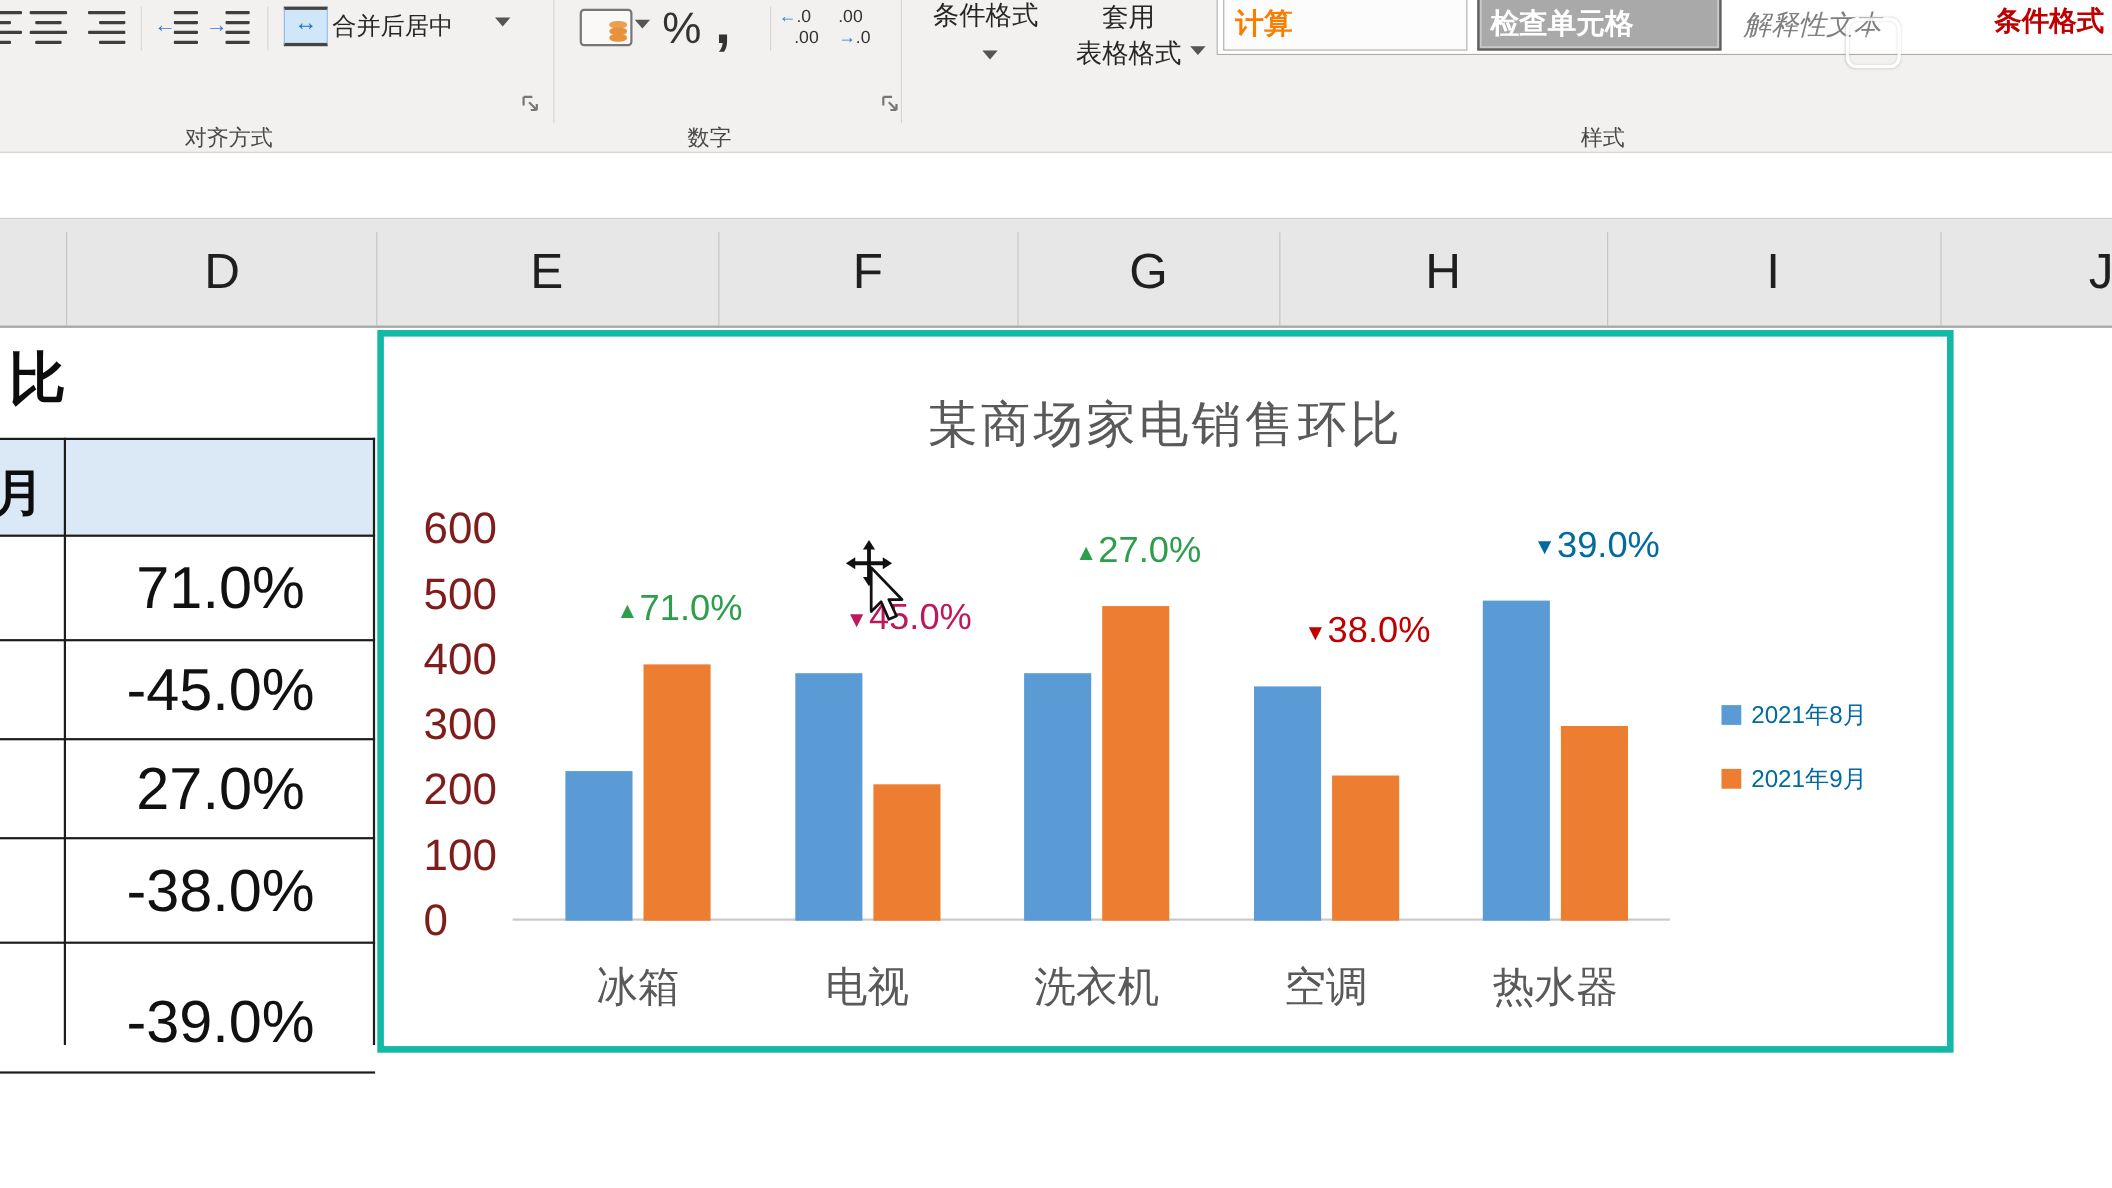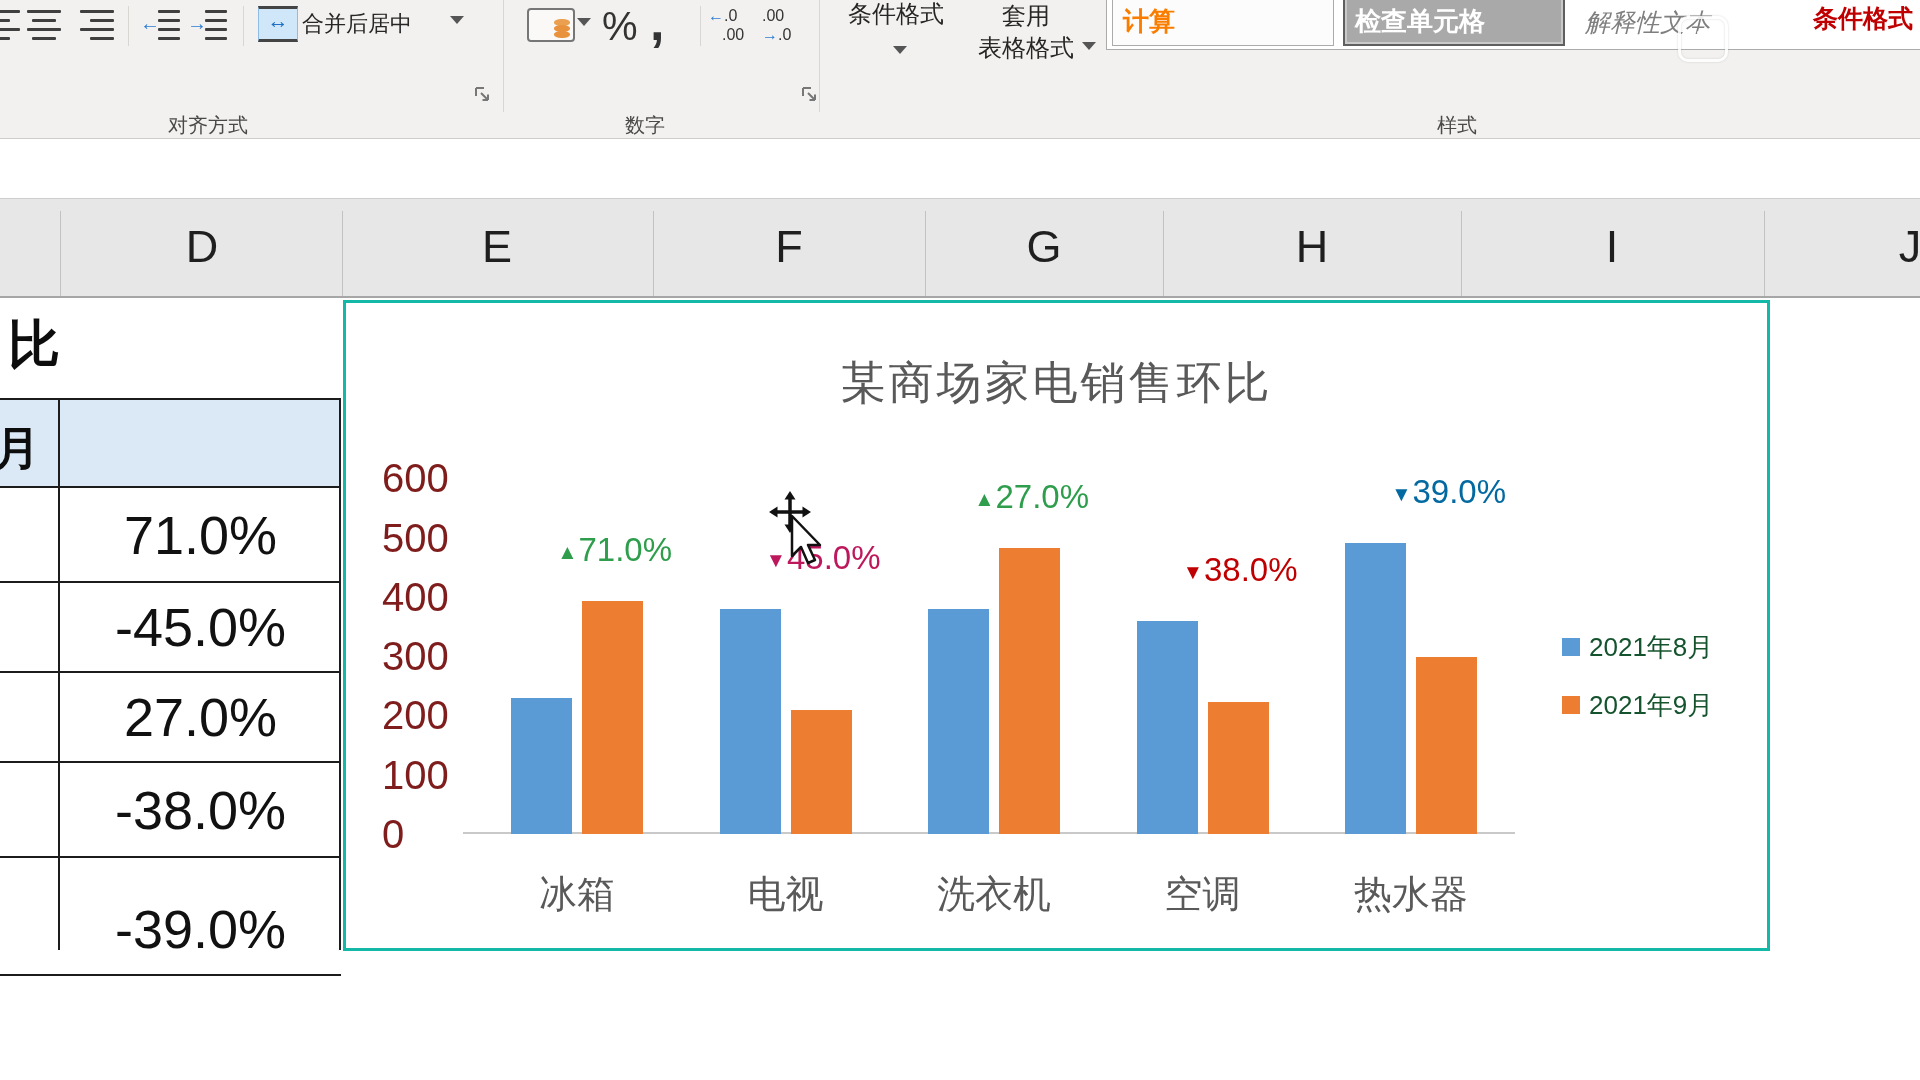--- a/index.html
+++ b/index.html
@@ -47,32 +47,32 @@
   #title-char{left:8px;top:310px;font-size:52px;font-weight:bold;color:#0d0d0d;}
   #xl-table{left:0;top:398px;width:341px;height:552px;}
   #t-header{position:absolute;left:0;top:0;width:341px;height:90px;background:#DBE9F6;border-top:2px solid #1c1c1c;border-bottom:2px solid #1c1c1c;box-sizing:border-box;}
   #t-month{position:absolute;left:-6px;top:18px;font-size:46px;font-weight:bold;color:#0d0d0d;}
   #t-hb{position:absolute;left:60px;top:0;width:281px;height:86px;text-align:center;line-height:86px;font-size:46px;font-weight:bold;color:#0d0d0d;}
   .t-row{position:absolute;left:0;width:341px;border-bottom:2px solid #1c1c1c;box-sizing:border-box;}
   .t-val{position:absolute;left:60px;width:281px;height:100%;text-align:center;font-size:54px;color:#111;display:flex;align-items:center;justify-content:center;}
   .t-vline{position:absolute;top:0;width:2px;height:552px;background:#1c1c1c;}
 
   
-  #chart{left:343px;top:300px;width:1421px;height:645px;background:#fff;border:3px solid #14b8a6;}
+  #chart{left:343px;top:300px;width:1421px;height:645px;background:#fff;border:6px solid #14b8a6;}
   #chart-title{position:absolute;left:0;top:50px;width:100%;text-align:center;font-size:45px;color:#595959;letter-spacing:3px;}
   .ytick{position:absolute;left:36px;width:62px;height:34px;line-height:34px;text-align:left;font-size:40px;color:#7f1d1d;}
   #axis-line{position:absolute;left:117px;top:529px;width:1052px;height:2px;background:#C9C9C9;}
   .bar{position:absolute;bottom:114px;width:61px;}
   .cat-label{position:absolute;top:566px;width:170px;text-align:center;font-size:38px;color:#595959;}
   .data-label{position:absolute;width:190px;text-align:right;font-size:33px;font-weight:normal;white-space:nowrap;}
   .data-label .tri{font-size:0.62em;vertical-align:2px;margin-right:1px;}
   #chart-legend{position:absolute;left:1216px;top:330px;}
   .legend-item{display:flex;align-items:center;margin-bottom:30px;height:28px;}
   .swatch{width:18px;height:18px;margin-right:9px;}
-  .legend-text{font-size:26px;color:#14532d;}
+  .legend-text{font-size:22px;color:#0369a1;}
 
   
   #watermark{left:1678px;top:16px;display:flex;align-items:center;z-index:60;}
   .wm-icon{width:44px;height:40px;border:3px solid rgba(255,255,255,.85);border-radius:10px;display:flex;align-items:center;justify-content:center;box-shadow:0 0 2px rgba(150,150,150,.45),inset 0 0 2px rgba(150,150,150,.45);}
   .wm-tri{width:0;height:0;border-left:13px solid rgba(255,255,255,.85);border-top:8px solid transparent;border-bottom:8px solid transparent;}
   .wm-text{font-size:46px;font-weight:bold;color:rgba(255,255,255,.45);-webkit-text-stroke:2px rgba(255,255,255,.9);text-shadow:0 0 3px rgba(140,140,140,.4);letter-spacing:4px;margin-left:8px;}
 </style>
 </head>
 <body>
 

